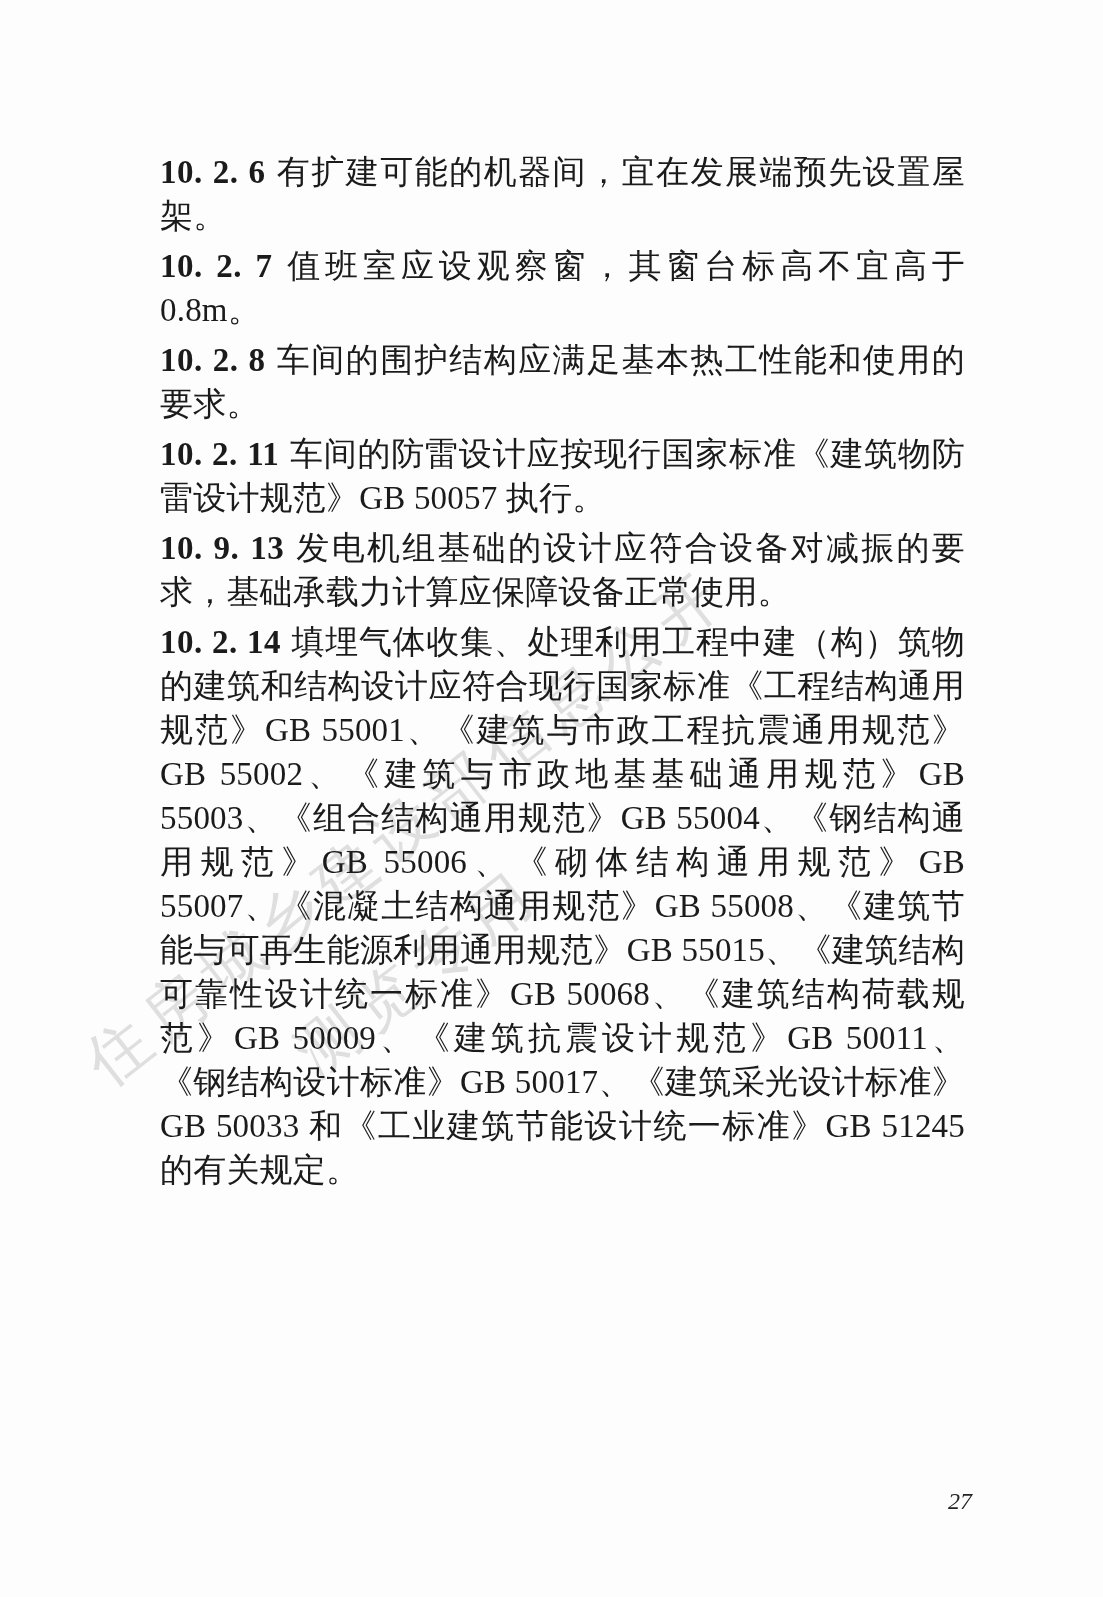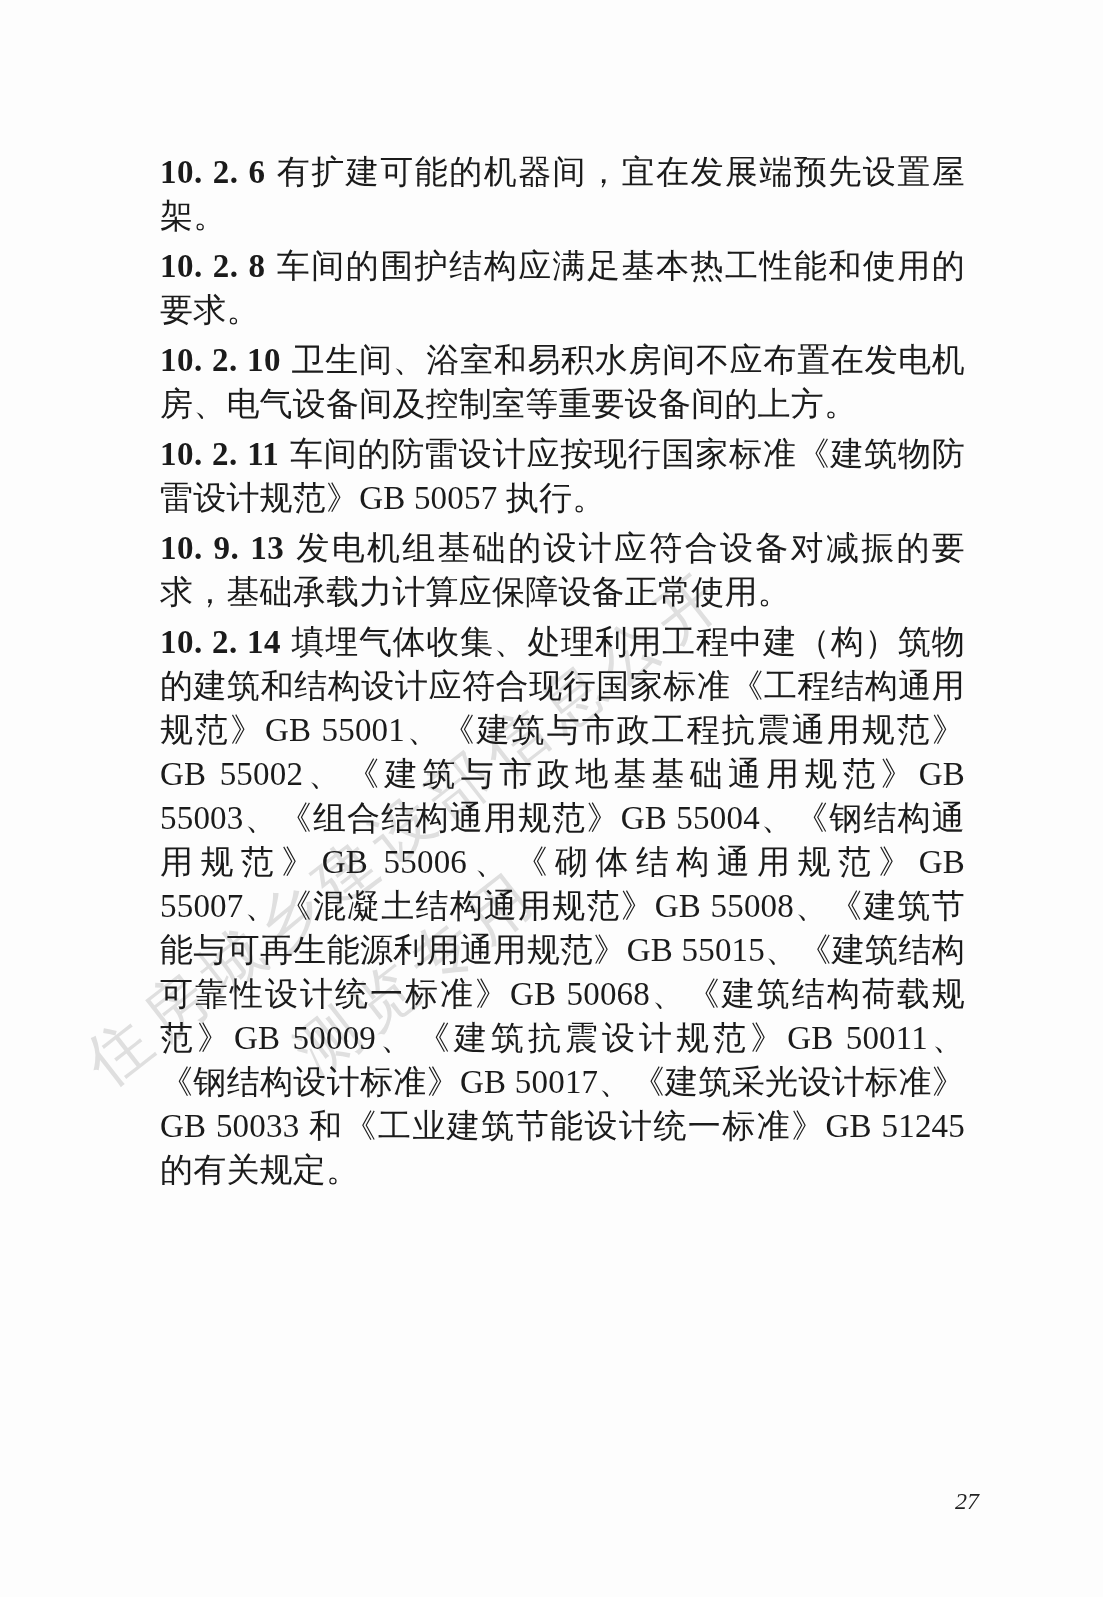--- a/index.html
+++ b/index.html
@@ -46,21 +46,21 @@
   .section-title .sec-no {
     letter-spacing: 1px;
     margin-right: 14px;
   }
   .spread {
     text-align: justify;
     text-justify: inter-ideograph;
   }
   .page-number {
     position: absolute;
-    right: 124px;
+    right: 131px;
     bottom: 82px;
     font-style: italic;
     font-size: 24px;
     color: #222;
   }
   
   .watermark {
     position: absolute;
     left: 0;
     top: 0;
@@ -99,29 +99,29 @@
     <div class="wm-text wm1">住房城乡建设部信息公开</div>
     <div class="wm-text wm2">测览专用</div>
   </div>
 
   <div class="content">
 
     <p class="clause">
       <span class="num">10. 2. 6</span><span>有扩建可能的机器间，宜在发展端预先设置屋架。</span>
     </p>
 
+    <p class="clause">
+      <span class="num">10. 2. 7</span><span>值班室应设观察窗，其窗台标高不宜高于 0.8m。</span>
+    </p>
 
     <p class="clause">
       <span class="num">10. 2. 8</span><span>车间的围护结构应满足基本热工性能和使用的要求。</span>
     </p>
 
 
-    <p class="clause">
-      <span class="num">10. 2. 10</span><span>卫生间、浴室和易积水房间不应布置在发电机房、电气设备间及控制室等重要设备间的上方。</span>
-    </p>
 
     <p class="clause">
       <span class="num">10. 2. 11</span><span>车间的防雷设计应按现行国家标准《建筑物防雷设计规范》GB 50057 执行。</span>
     </p>
 
 
     <p class="clause">
       <span class="num">10. 9. 13</span><span>发电机组基础的设计应符合设备对减振的要求，基础承载力计算应保障设备正常使用。</span>
     </p>
 

